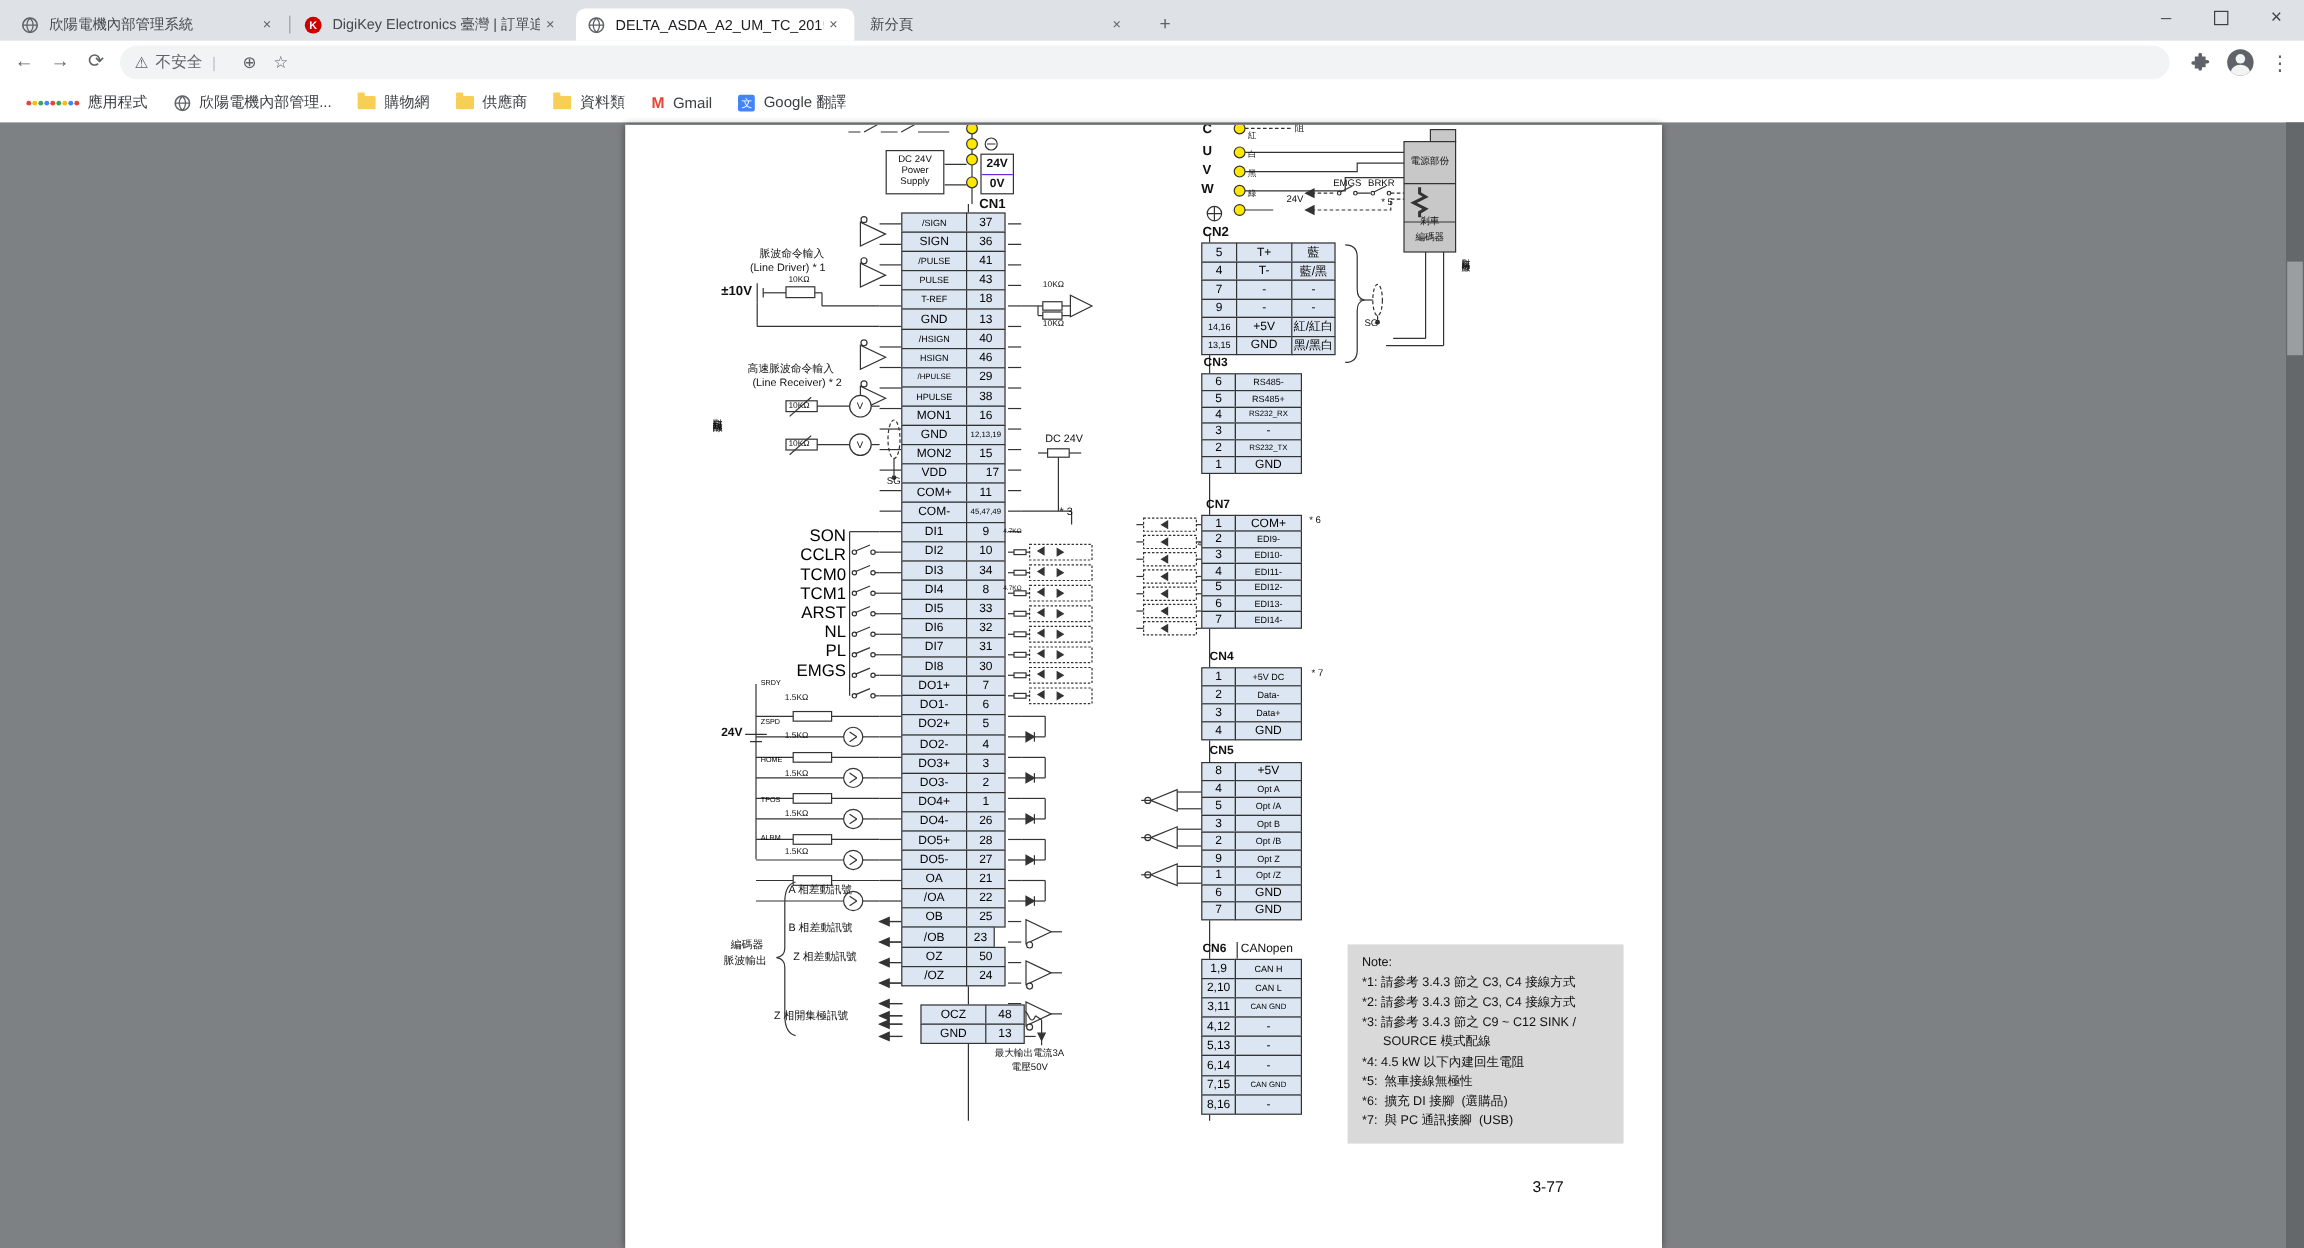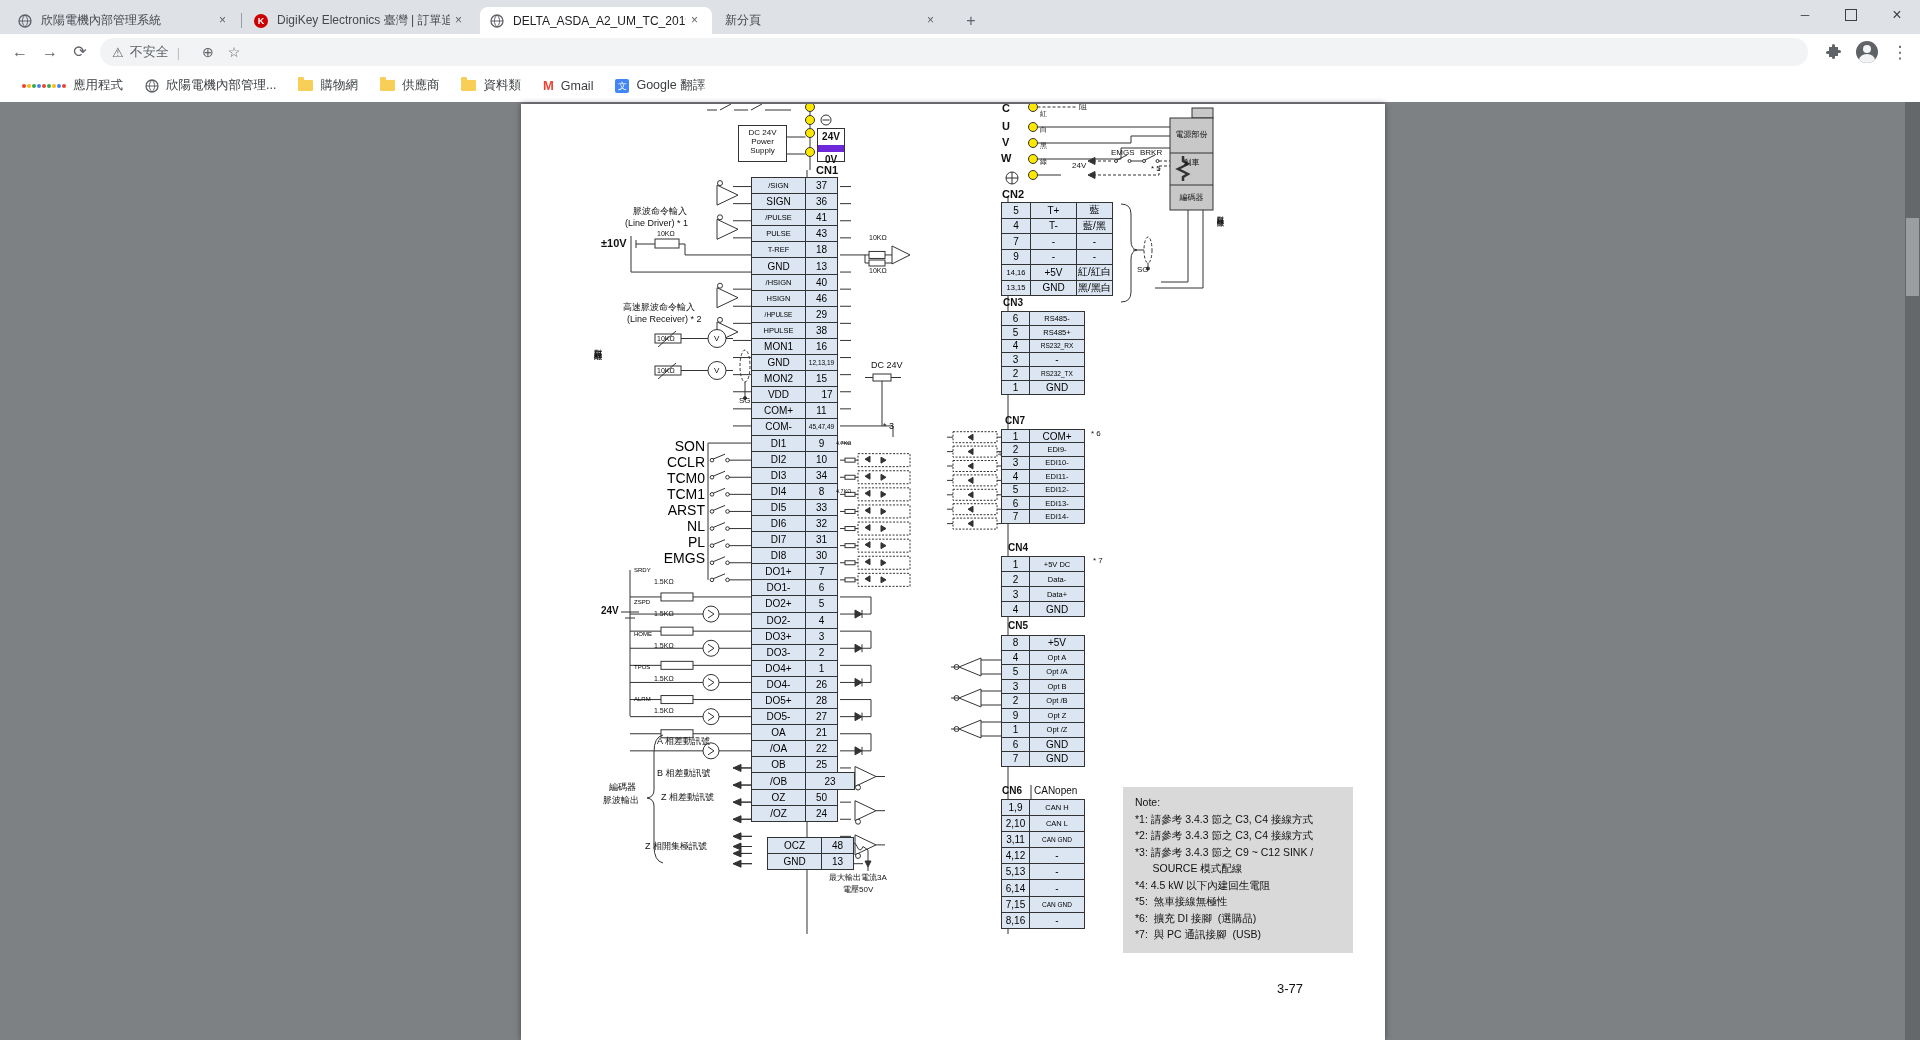--- a/index.html
+++ b/index.html
@@ -52,21 +52,21 @@
   .rlb{position:absolute;width:24px;font-size:6px;color:#000}
   .mlab{position:absolute;left:649px;width:43px;text-align:center;font-size:8px;color:#111}
   
   .tbl{position:absolute}
   .trow{display:flex;margin-top:-1px}
   .tcell{box-sizing:border-box;border:1px solid #333;background:#dce6f2;margin-left:-1px;height:var(--rh);display:flex;align-items:center;justify-content:center;font-size:10px;color:#000;overflow:hidden}
   .tcell.sm{font-size:7.5px}
   .tcell.xs{font-size:6.5px}
   .box{position:absolute;border:1px solid #333;background:#fff;box-sizing:border-box;text-align:center;color:#111}
   .vbox-cell{height:16px;line-height:16px;font-size:10px;font-weight:bold}
-  .vbox-cell+.vbox-cell{border-top:7px solid #6d28d9}
+  .vbox-cell+.vbox-cell{border-top:1px solid #6d28d9}
   .notebox{position:absolute;left:602px;top:683px;width:230px;height:166px;background:#d9d9d9;font-size:10.5px;color:#111;padding:7px 0 0 12px;box-sizing:border-box}
   .notebox div{line-height:16.5px;white-space:pre}
 </style>
 </head>
 <body>
 
 <div class="tabbar">
   <div class="tab" style="left:8px">
     <span class="fav">
       <svg width="14" height="14" viewBox="0 0 14 14">
@@ -744,21 +744,21 @@
         <div class="trow">
           <div class="tcell" style="width: 55px;">/OA</div>
           <div class="tcell" style="width: 33px;">22</div>
         </div>
         <div class="trow">
           <div class="tcell" style="width: 55px;">OB</div>
           <div class="tcell" style="width: 33px;">25</div>
         </div>
         <div class="trow">
           <div class="tcell" style="width: 55px;">/OB</div>
-          <div class="tcell" style="width: 50px;">23</div>
+          <div class="tcell" style="width: 24px;">23</div>
         </div>
         <div class="trow">
           <div class="tcell" style="width: 55px;">OZ</div>
           <div class="tcell" style="width: 33px;">50</div>
         </div>
         <div class="trow">
           <div class="tcell" style="width: 55px;">/OZ</div>
           <div class="tcell" style="width: 33px;">24</div>
         </div>
       </div>
@@ -831,21 +831,21 @@
     <div class="dlb f7" style="left:519px;top:6px">紅</div>
     <div class="dlb f7" style="left:519px;top:22px">白</div>
     <div class="dlb f7" style="left:519px;top:38px">黑</div>
     <div class="dlb f7" style="left:519px;top:54px">綠</div>
     <div class="dlb f8" style="left:558px;top:-2px">阻</div>
     <div class="dlb f8" style="left:551px;top:57px">24V</div>
     <div class="dlb f8" style="left:590px;top:44px">EMGS</div>
     <div class="dlb f8" style="left:619px;top:44px">BRKR</div>
     <div class="dlb f8" style="left:630px;top:60px">* 5</div>
     <div class="mlab" style="top:25px">電源部份</div>
-    <div class="mlab" style="top:53px">剎車</div>
+    <div class="mlab" style="top:75px">剎車</div>
     <div class="mlab" style="top:88px">編碼器</div>
     <div class="dlb f7 vert" style="left:695px;top:106px">對絞隔離線</div>
     <div class="dlb f8" style="left:616px;top:161px">SG</div>
 
     <div class="dlb f11" style="left:481px;top:84px">CN2</div>
     <div class="tbl" style="left:481px;top:99px;--rh:16.5px">
         <div class="trow">
           <div class="tcell" style="width: 30px;">5</div>
           <div class="tcell" style="width: 47px;">T+</div>
           <div class="tcell" style="width: 37px;">藍</div>

